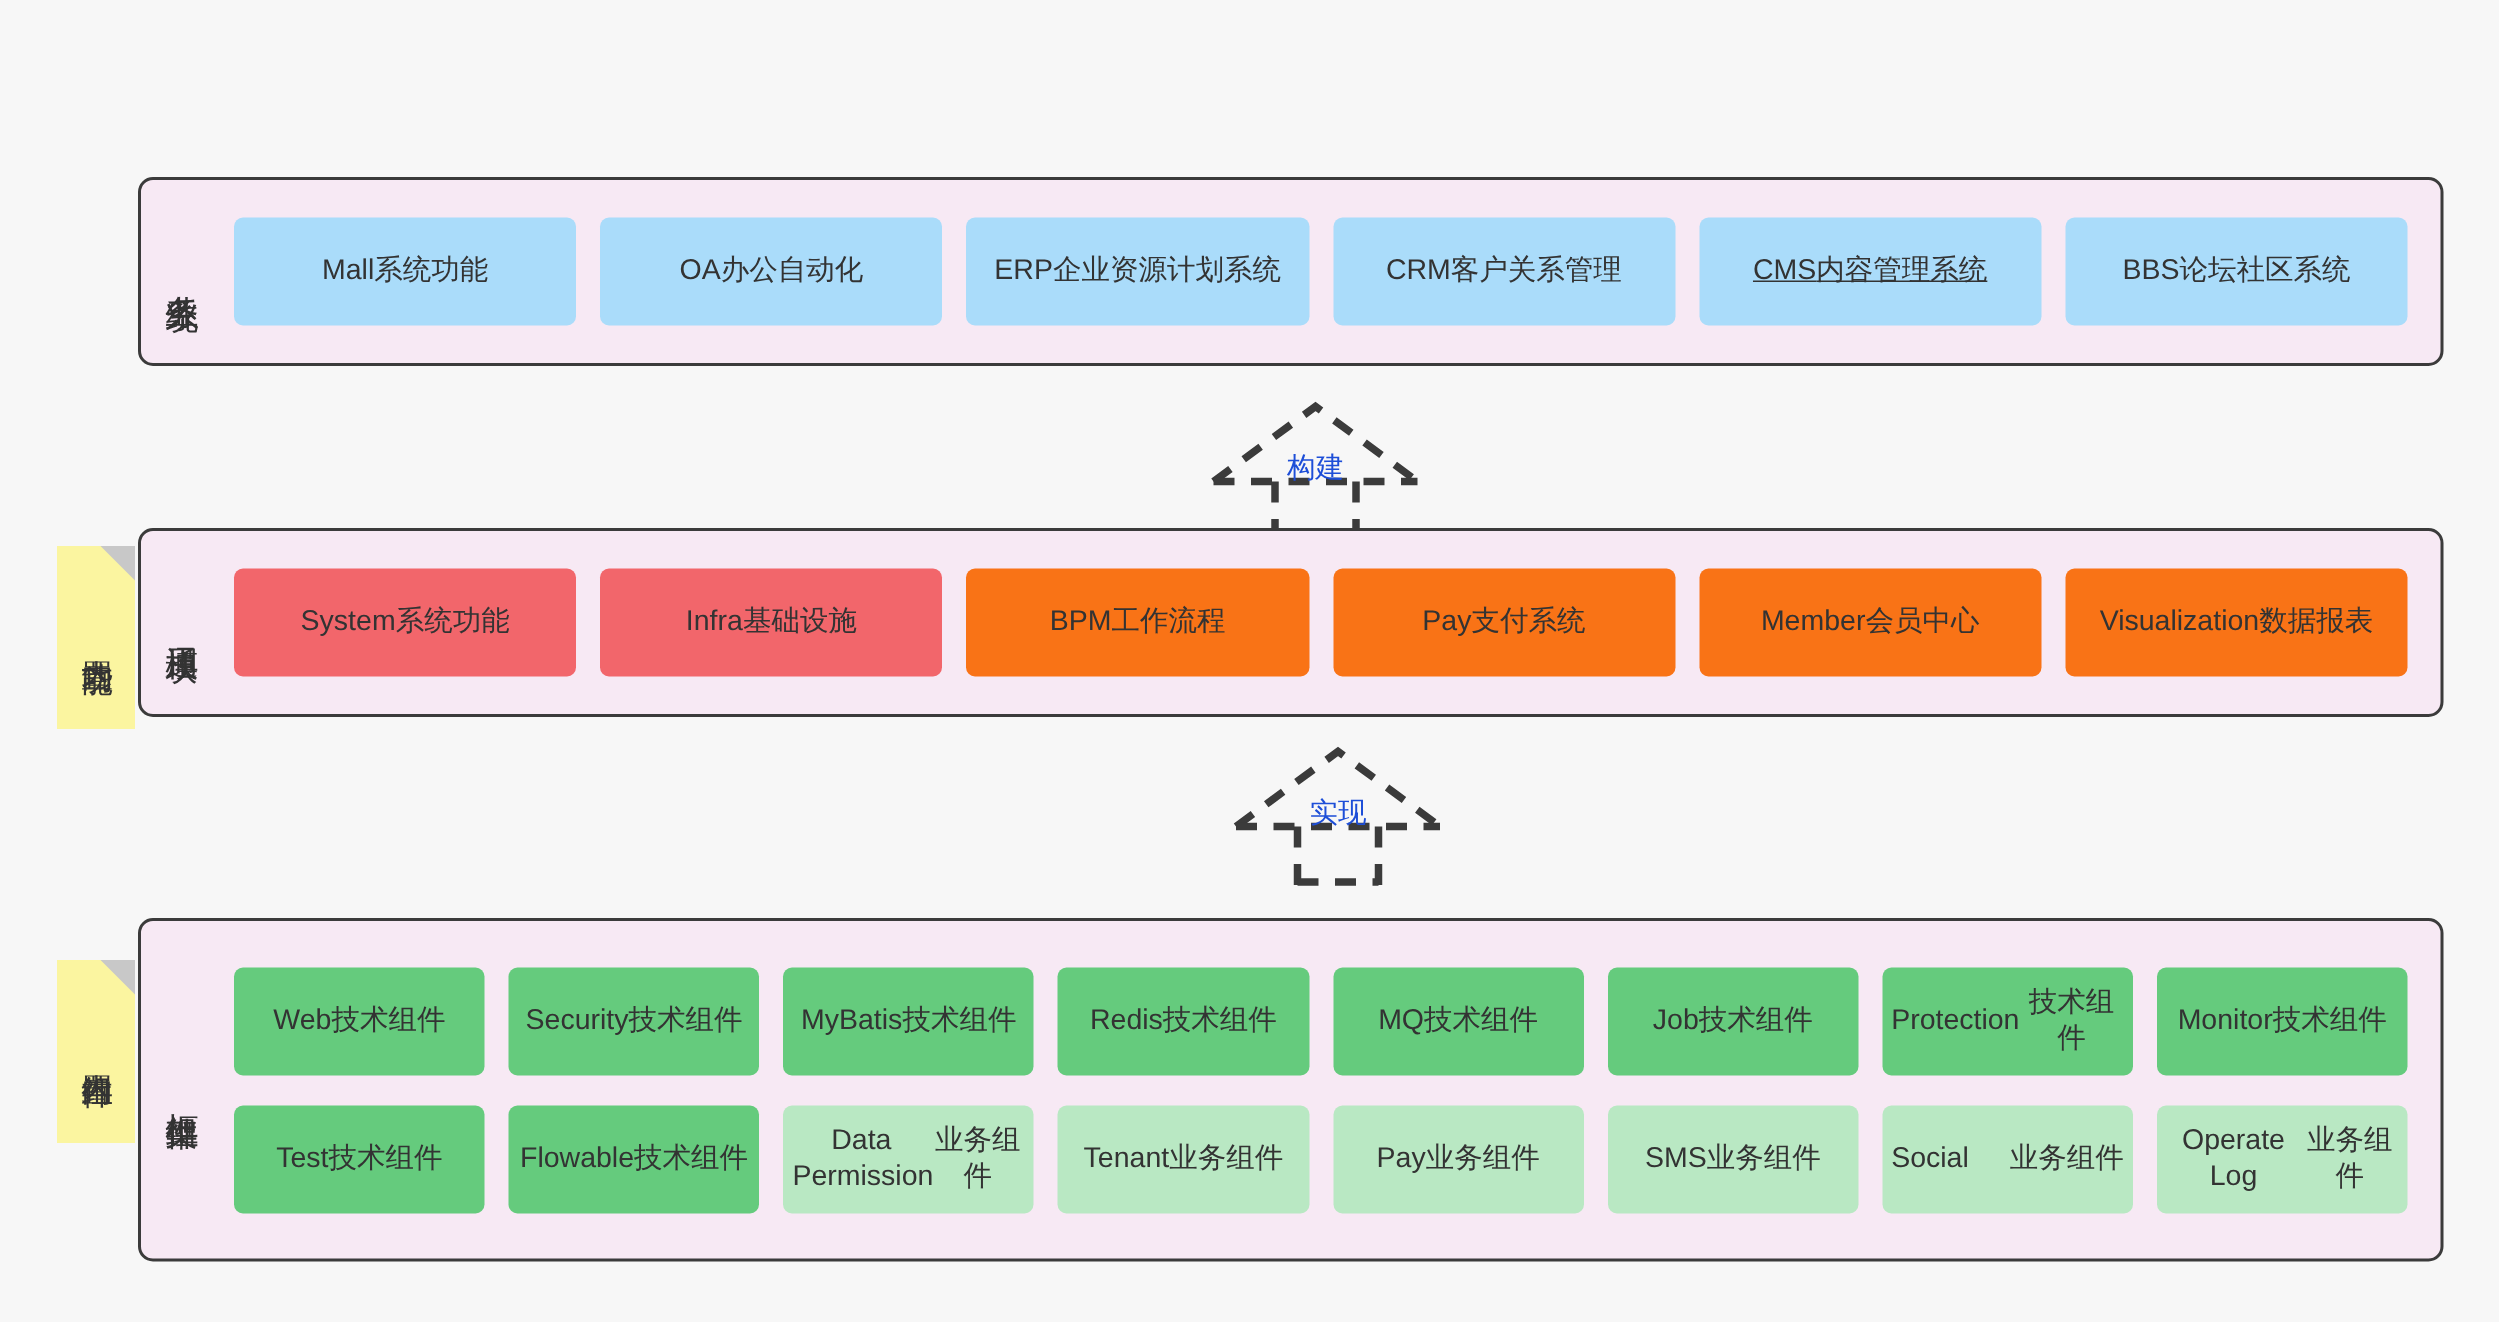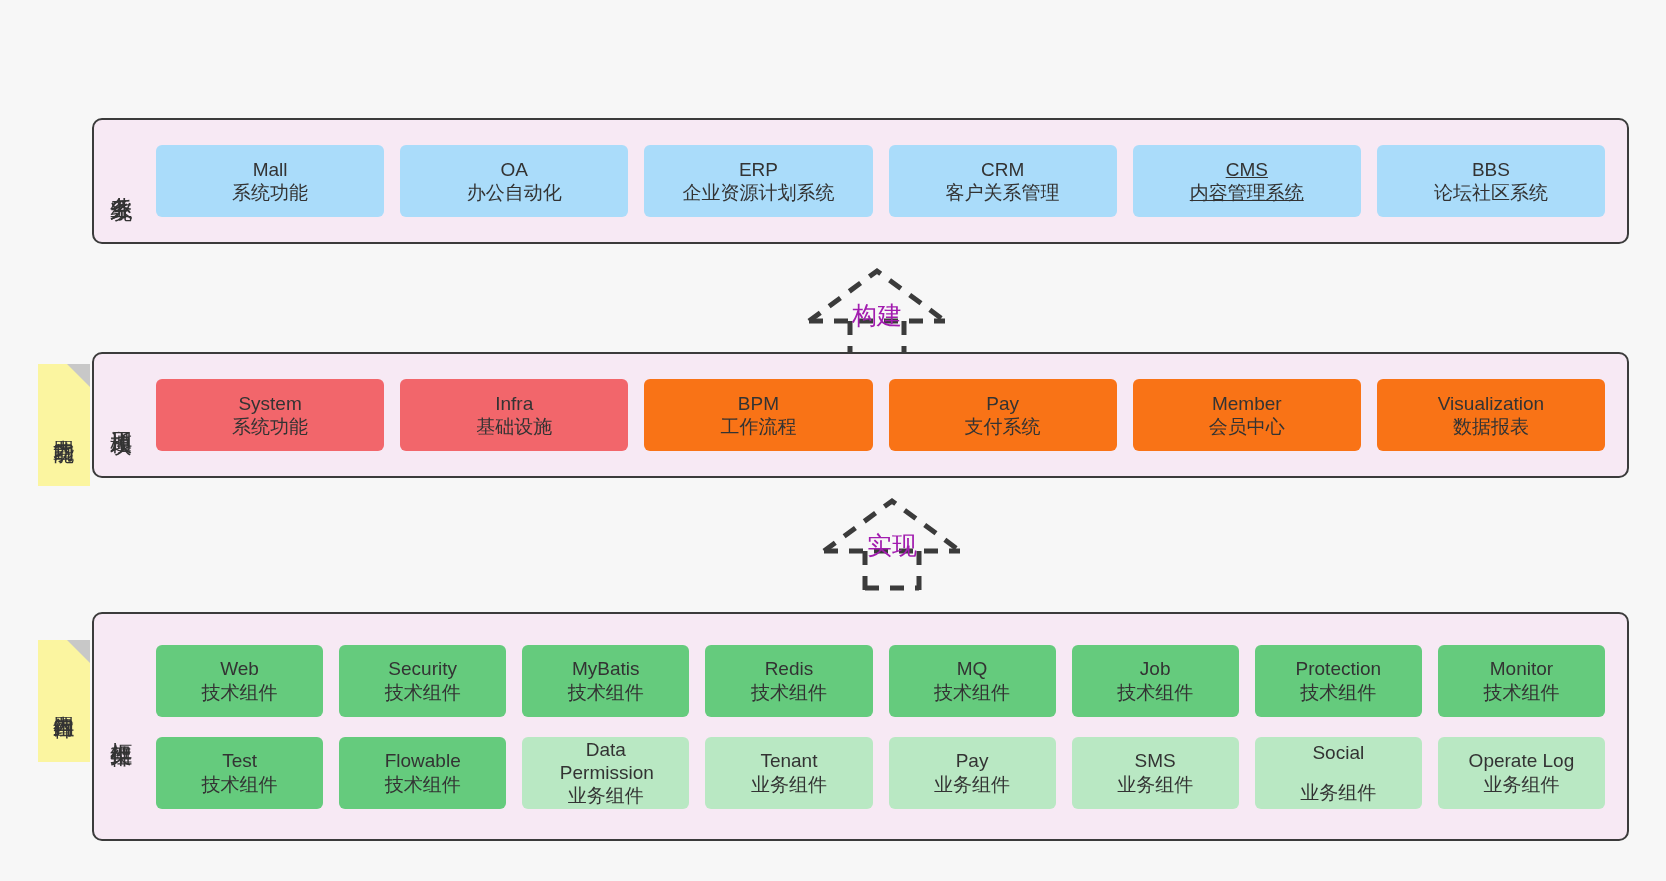--- a/index.html
+++ b/index.html
@@ -57,21 +57,20 @@
     padding: 0 8px;
     box-sizing: border-box;
     display: flex;
   }
 
   
   .box {
     flex: 1 1 auto;
     border-radius: 6px;
     display: flex;
-    flex-direction: column;
     align-items: center;
     justify-content: center;
     text-align: center;
     box-sizing: border-box;
     padding: 4px 6px;
     line-height: 1.22;
   }
   .box .t1 { font-size: 19px; color: #333333; }
   .box .t2 { font-size: 19px; color: #333333; }
 
@@ -114,22 +113,22 @@
     position: absolute;
     width: 160px;
     height: 96px;
   }
   .arrow svg { display: block; }
   .arrow-label {
     position: absolute;
     left: 50%;
     transform: translateX(-50%);
     top: 34px;
-    font-size: 25px;
-    color: #a21caf;
+    font-size: 19px;
+    color: #1d4ed8;
     background: transparent;
     white-space: nowrap;
     user-select: none;
   }
 </style>
 </head>
 <body>
 
 <div class="section" id="sec-business-systems" style="left:92px; top:118px; width:1537px; height:126px;">
   <div class="section-label">业务系统</div>

